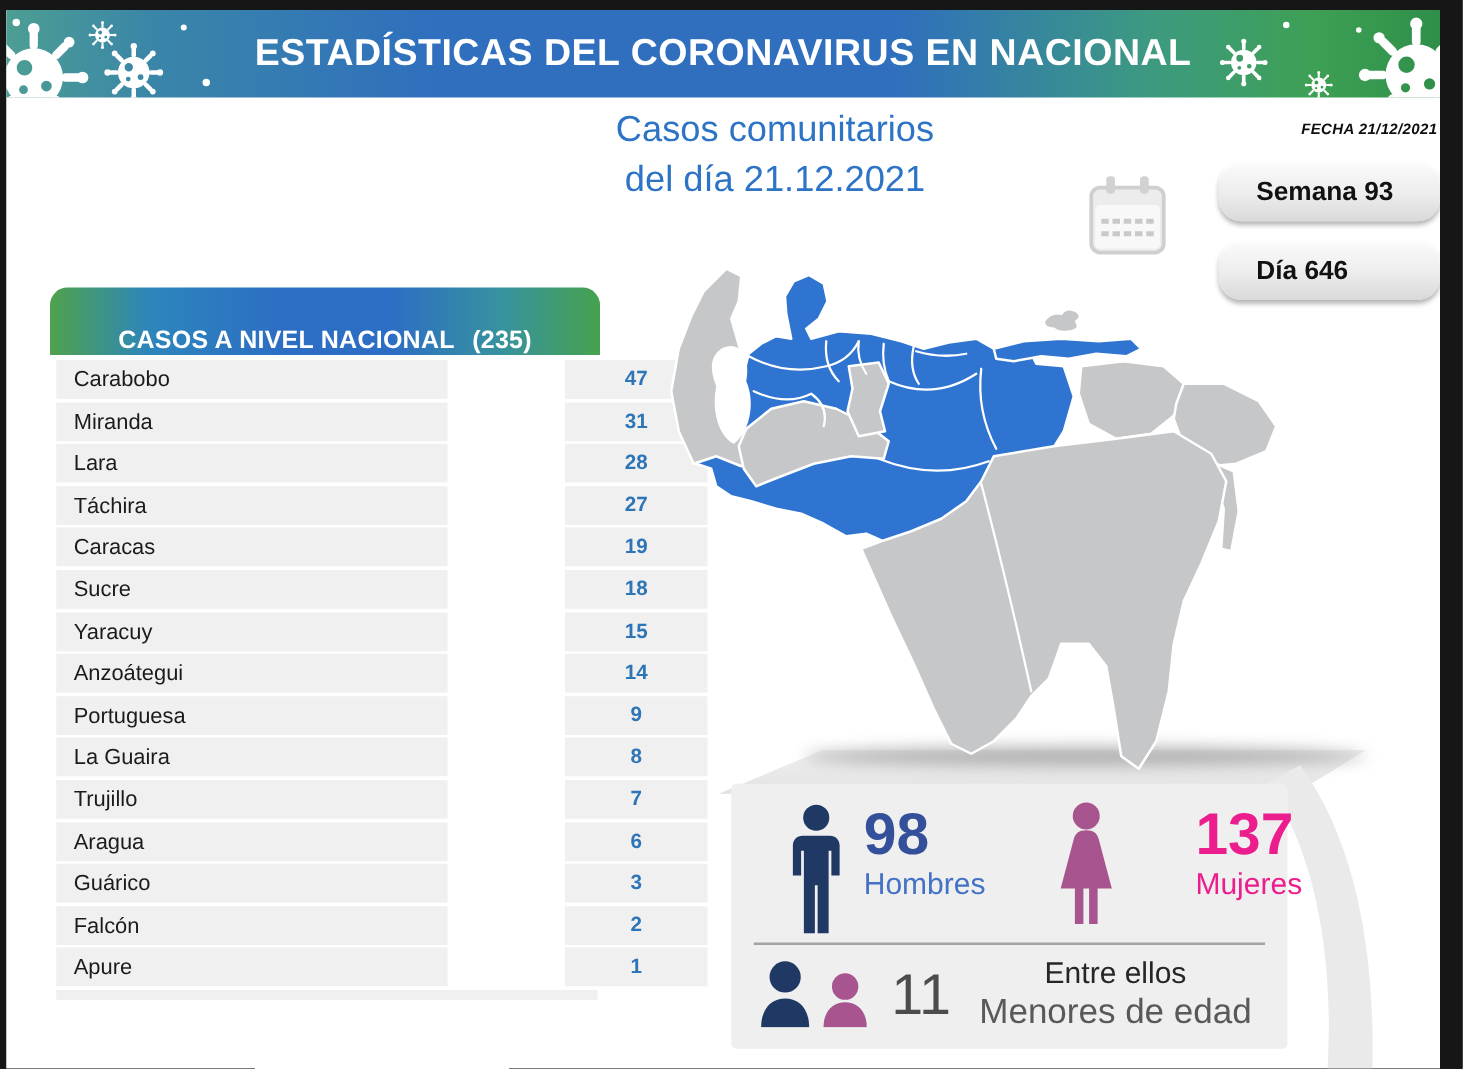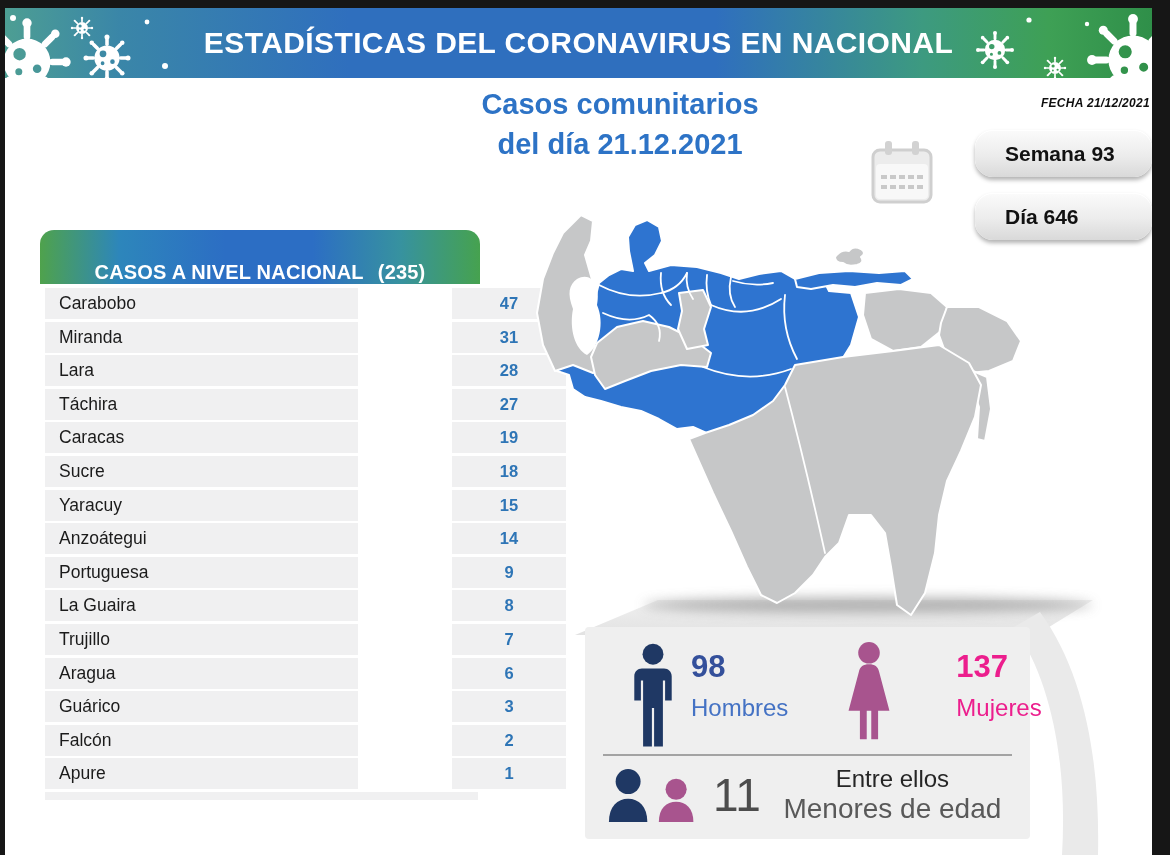--- a/index.html
+++ b/index.html
@@ -11,21 +11,21 @@
   .banner{position:absolute;left:0;top:0;width:1147px;height:70px;overflow:hidden;
     background:linear-gradient(90deg,#4d9e93 0%,#3a86a8 10%,#2f6fbe 30%,#2f6fbe 62%,#3d9a80 80%,#3ea055 91%,#2f8f49 100%);
     display:flex;align-items:center;justify-content:center;}
   .banner-title{color:#ffffff;font-size:30px;font-weight:bold;letter-spacing:.4px;white-space:nowrap;}
   .virus-cluster{position:absolute;top:0;height:70px;width:215px;}
   .virus-left{left:0;}
   .virus-right{right:0;}
 
   
   .subtitle{position:absolute;left:420px;top:76px;width:390px;text-align:center;
-            color:#2d73c6;font-weight:bold;font-size:29px;line-height:40px;}
+            color:#2d73c6;font-weight:normal;font-size:29px;line-height:40px;}
   .fecha{position:absolute;top:88px;right:2px;font-size:12px;font-weight:bold;font-style:italic;
          color:#0f0f0f;letter-spacing:.3px;}
 
   
   .calendar{position:absolute;left:862px;top:130px;}
   .pill{position:absolute;left:970px;width:177px;height:47px;border-radius:18px;
         background:linear-gradient(180deg,#fbfbfb 0%,#ececec 55%,#d9d9d9 100%);
         box-shadow:0 3px 4px rgba(0,0,0,.3), inset 0 1px 0 #ffffff;
         display:flex;align-items:center;padding-left:30px;box-sizing:border-box;
         font-size:21px;font-weight:bold;color:#111111;}
@@ -49,21 +49,21 @@
   .scene{position:absolute;left:523px;top:187px;z-index:1;}
 
   
   .panel{position:absolute;left:580px;top:619px;width:445px;height:212px;background:#efefef;
          border-radius:4px;z-index:2;}
   .genders{position:absolute;left:0;top:0;right:0;height:126px;display:flex;align-items:flex-start;
            padding:14px 0 0 46px;box-sizing:border-box;}
   .g-group{display:flex;}
   .g-group.women{margin-left:56px;gap:46px;}
   .g-texts{margin-left:16px;display:flex;flex-direction:column;}
-  .g-value{font-size:31px;font-weight:bold;line-height:52px;}
+  .g-value{font-size:47px;font-weight:bold;line-height:52px;}
   .g-label{font-size:24px;line-height:30px;}
   .men .g-value{color:#34509b;} .men .g-label{color:#4472c4;}
   .women .g-value{color:#ec1e8d;} .women .g-label{color:#ec1e8d;}
   .divider{position:absolute;left:18px;right:18px;top:127px;border-top:2px solid #a3a3a3;}
   .minors{position:absolute;left:0;right:0;top:138px;display:flex;align-items:center;padding-left:22px;}
   .minors-value{font-size:46px;font-weight:normal;color:#4c4c4c;margin-left:10px;line-height:60px;}
   .minors-labels{margin-left:20px;flex:1;text-align:center;padding-right:26px;}
   .minors-line1{font-size:24px;color:#262626;line-height:28px;}
   .minors-line2{font-size:28px;color:#595959;line-height:32px;}
 </style>

